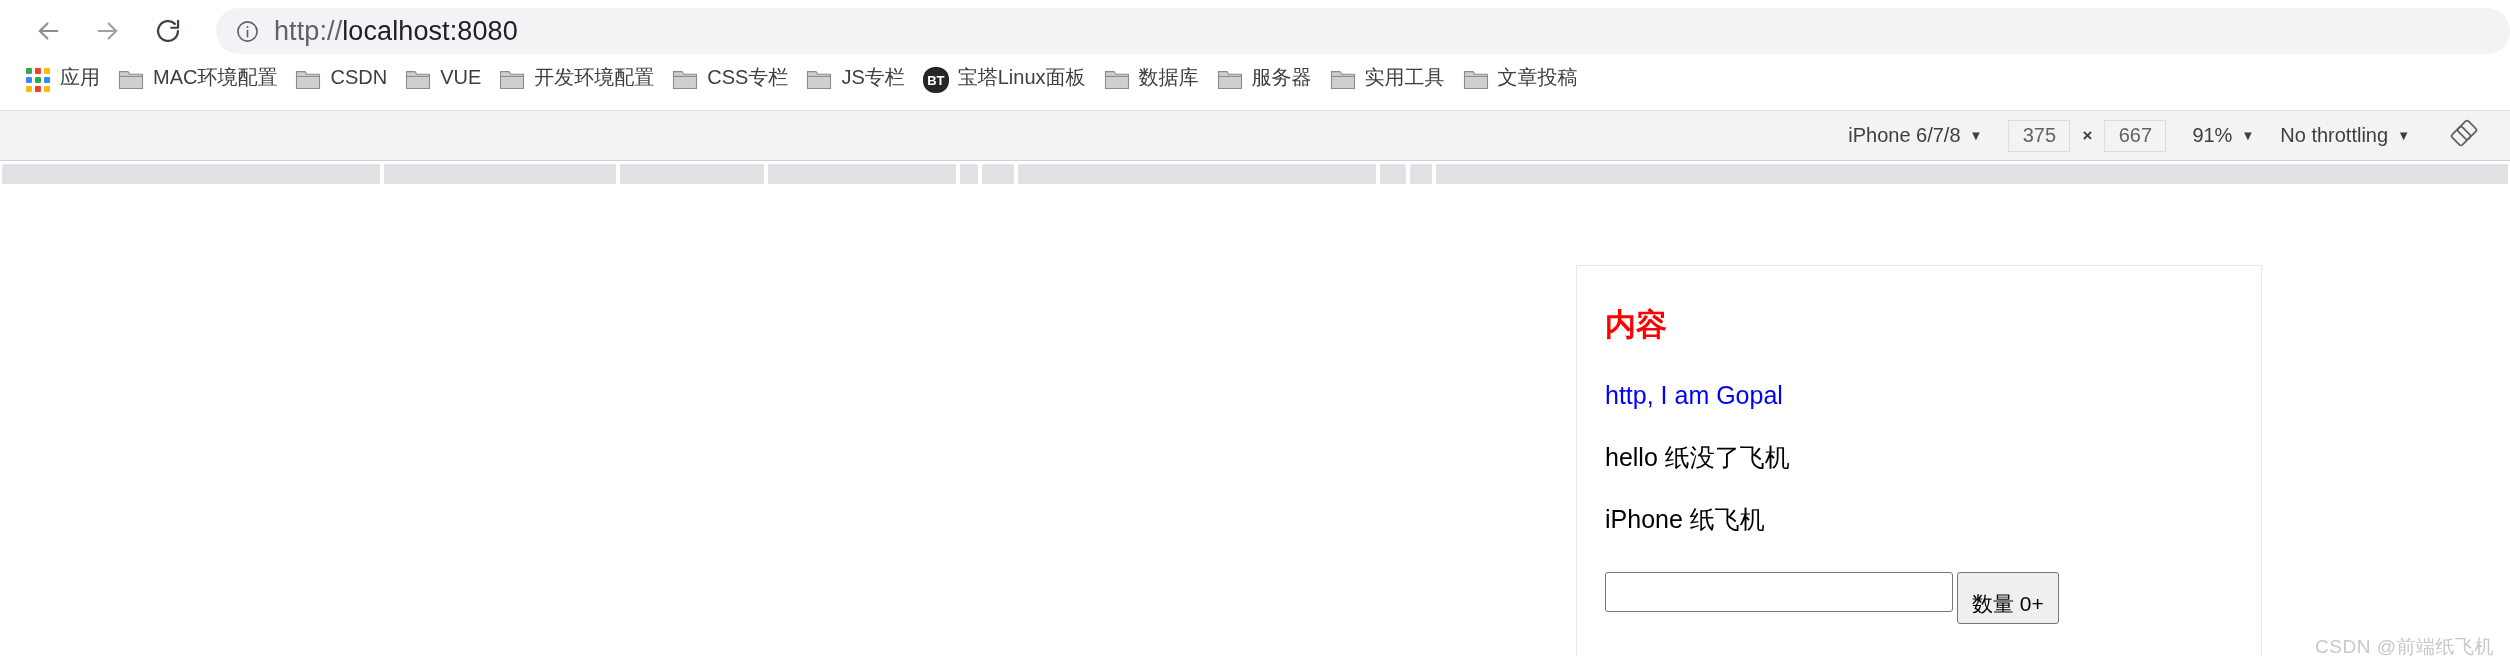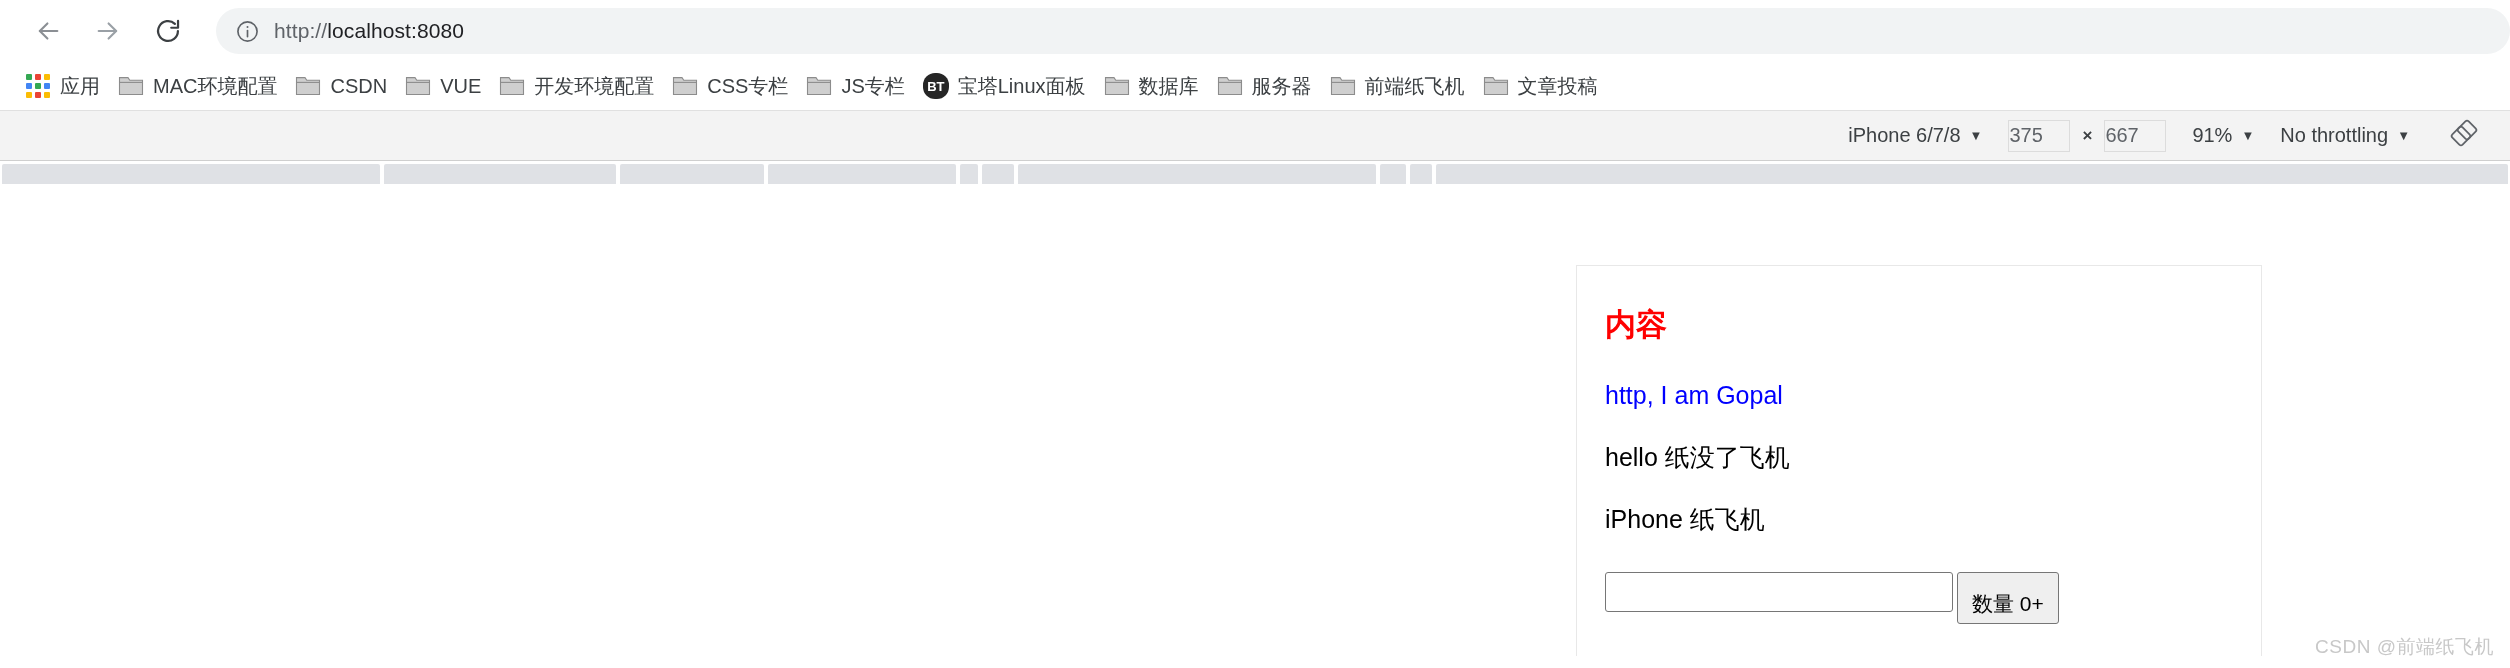--- a/index.html
+++ b/index.html
@@ -57,39 +57,39 @@
   .omnibox .info-icon {
     width: 26px;
     height: 26px;
     flex: 0 0 auto;
     margin-right: 14px;
     display: flex;
     align-items: center;
     justify-content: center;
   }
   .omnibox .url-text {
-    font-size: 21px;
+    font-size: 27px;
     color: #202124;
     letter-spacing: 0.1px;
     white-space: nowrap;
   }
   .omnibox .url-text .scheme { color: #5f6368; }
 
   
   .bookmarks-bar {
     height: 48px;
     display: flex;
     align-items: center;
     padding: 0 16px;
     box-sizing: border-box;
     background: #ffffff;
   }
   .bookmark {
     display: flex;
-    align-items: center;
+    align-items: flex-start;
     height: 38px;
     padding: 0 9px;
     border-radius: 5px;
     flex: 0 0 auto;
     white-space: nowrap;
   }
   .bookmark .bm-icon {
     width: 26px;
     height: 26px;
     margin-right: 9px;
@@ -156,20 +156,21 @@
     margin-left: 9px;
     font-size: 13px;
     color: #3c4043;
     line-height: 1;
   }
   .dt-dim-input {
     width: 62px;
     height: 32px;
     border: 1px solid #dcdcdc;
     background: #f3f3f3;
+    text-align: center;
     font-size: 20px;
     color: #5f6368;
     font-family: inherit;
     box-sizing: border-box;
     padding: 0;
     line-height: 30px;
   }
   .dt-times {
     margin: 0 12px;
     font-size: 17px;
@@ -445,21 +446,21 @@
       <span class="bm-label">服务器</span>
     </div>
 
     <div class="bookmark">
       <span class="bm-icon">
         <svg class="folder-svg" viewBox="0 0 26 22" fill="#cfcfcf" stroke="#8c8c8c" stroke-width="1.1">
           <path d="M1.5 5.2 L1.5 19.5 L24.5 19.5 L24.5 5.2 L11.8 5.2 L10 2.6 L1.5 2.6 Z"></path>
           <line x1="1.5" y1="7.4" x2="24.5" y2="7.4" stroke="#8c8c8c"></line>
         </svg>
       </span>
-      <span class="bm-label">前端纸飞机</span>
+      <span class="bm-label">实用工具</span>
     </div>
 
     <div class="bookmark">
       <span class="bm-icon">
         <svg class="folder-svg" viewBox="0 0 26 22" fill="#cfcfcf" stroke="#8c8c8c" stroke-width="1.1">
           <path d="M1.5 5.2 L1.5 19.5 L24.5 19.5 L24.5 5.2 L11.8 5.2 L10 2.6 L1.5 2.6 Z"></path>
           <line x1="1.5" y1="7.4" x2="24.5" y2="7.4" stroke="#8c8c8c"></line>
         </svg>
       </span>
       <span class="bm-label">文章投稿</span>

